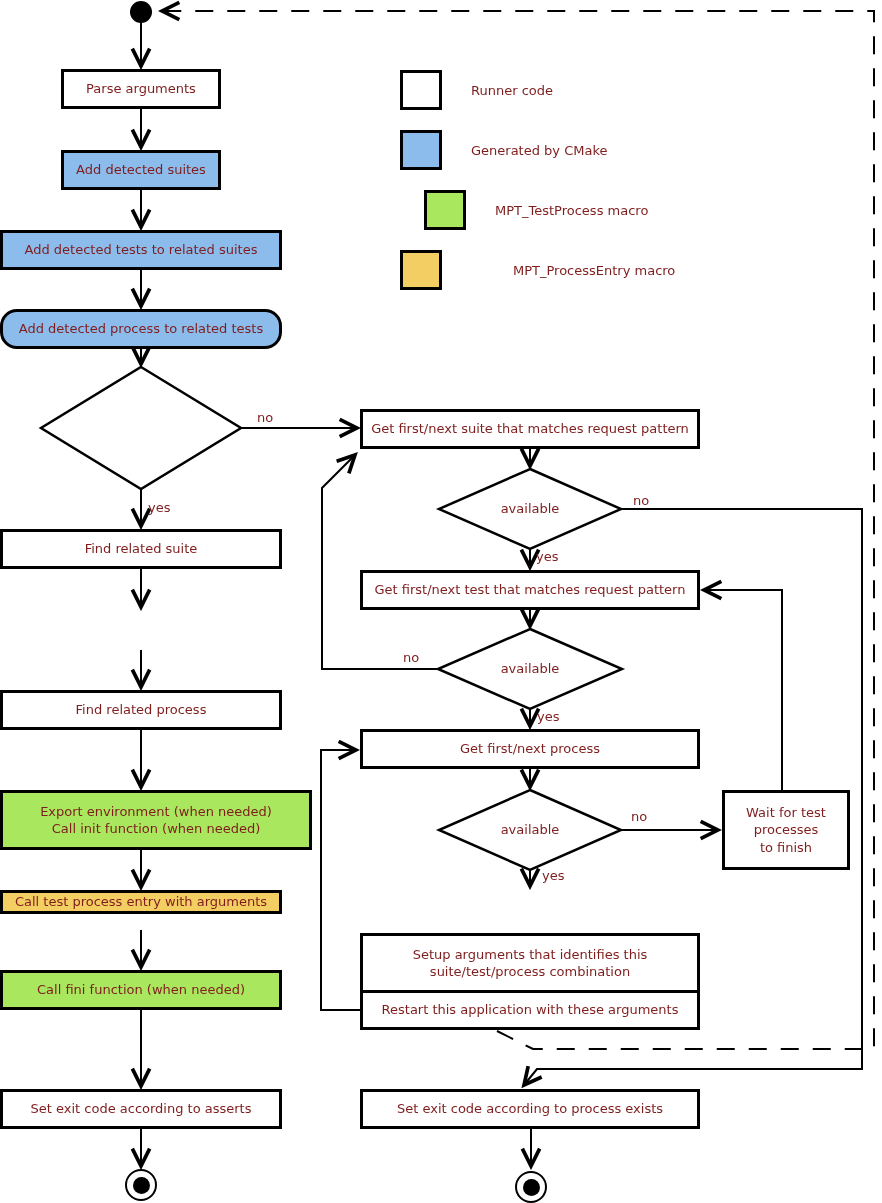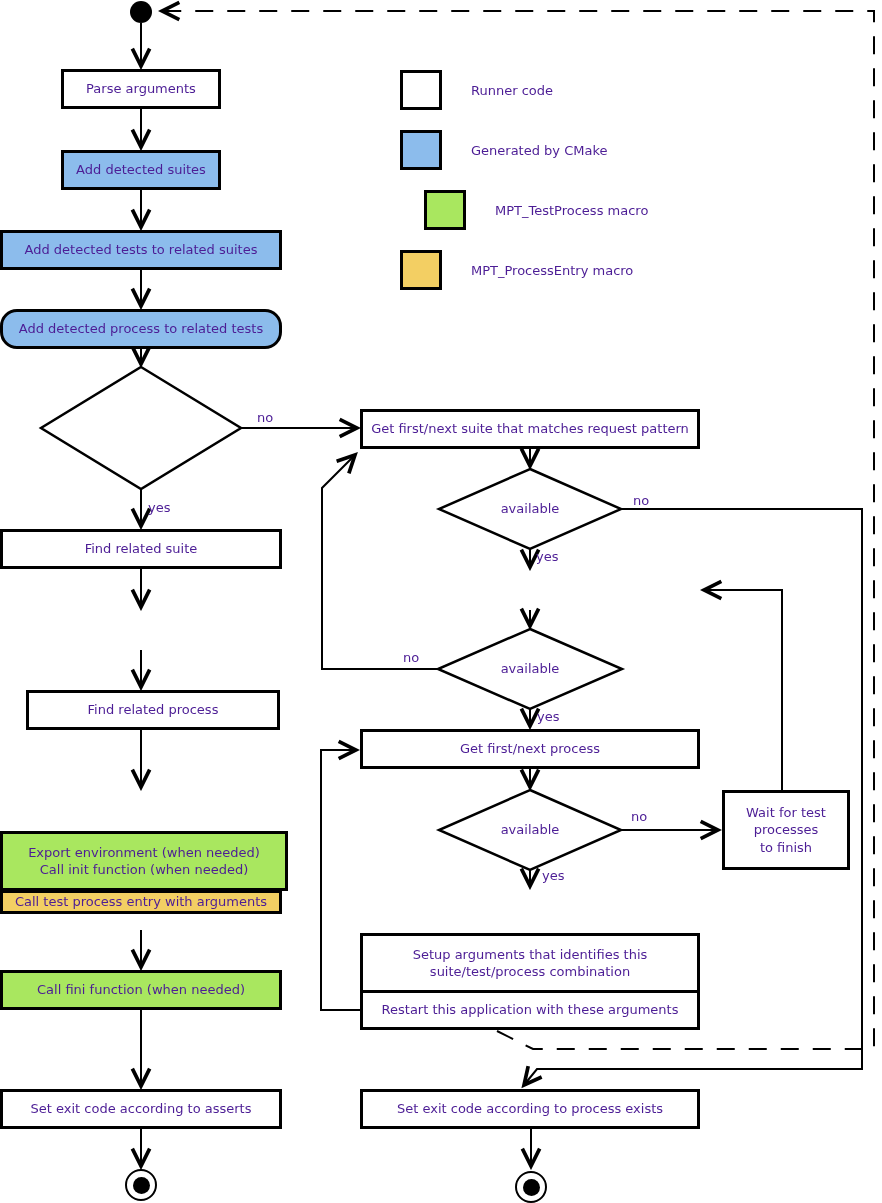--- a/index.html
+++ b/index.html
@@ -1,18 +1,18 @@
 <!DOCTYPE html>
 <html><head>
 <meta charset="utf-8">
 <style>
   html,body{margin:0;padding:0;background:#fff;}
   #diagram{
     position:relative;width:882px;height:1203px;background:#fff;
-    font-family:"DejaVu Sans", sans-serif;color:#4c1d95;overflow:hidden;
+    font-family:"DejaVu Sans", sans-serif;color:#7f1d1d;overflow:hidden;
   }
   #edges{position:absolute;left:0;top:0;z-index:0;}
   .node{
     position:absolute;box-sizing:border-box;border:3px solid #000;background:#fff;
     display:flex;flex-direction:column;align-items:center;justify-content:center;
     text-align:center;font-size:13px;line-height:1.32;z-index:2;
   }
   .plain-label{
     position:absolute;border:none;background:transparent;display:flex;
     flex-direction:column;align-items:center;justify-content:center;
@@ -101,37 +101,38 @@
   <div class="node" style="left: 61px; top: 150px; width: 160px; height: 40px; background-color: rgb(140, 188, 236);">Add detected suites</div>
 
   <div class="node" style="left: 0px; top: 230px; width: 282px; height: 40px; background-color: rgb(140, 188, 236);">Add detected tests to related suites</div>
 
   <div class="node" style="left: 0px; top: 309px; width: 282px; height: 40px; background-color: rgb(140, 188, 236); border-radius: 17px;">Add detected process to related tests</div>
 
 
   <div class="node" style="left: 0px; top: 529px; width: 282px; height: 40px; background-color: rgb(255, 255, 255);">Find related suite</div>
 
 
-  <div class="node" style="left: 0px; top: 690px; width: 254px; height: 40px; background-color: rgb(255, 255, 255); margin-left: 26px;">Find related process</div>
+  <div class="node" style="left: 0px; top: 690px; width: 282px; height: 40px; background-color: rgb(255, 255, 255);">Find related process</div>
 
-  <div class="node" style="left: 0px; top: 831px; width: 288px; height: 60px; background-color: rgb(169, 231, 95);">
+  <div class="node" style="left: 0px; top: 790px; width: 312px; height: 60px; background-color: rgb(169, 231, 95);">
     <div>Export environment (when needed)</div>
     <div>Call init function (when needed)</div>
   </div>
 
   <div class="node" style="left: 0px; top: 890px; width: 282px; height: 24px; background-color: rgb(243, 207, 99);">Call test process entry with arguments</div>
 
   <div class="node" style="left: 0px; top: 970px; width: 282px; height: 40px; background-color: rgb(169, 231, 95);">Call fini function (when needed)</div>
 
   <div class="node" style="left: 0px; top: 1089px; width: 282px; height: 40px; background-color: rgb(255, 255, 255);">Set exit code according to asserts</div>
 
   <div class="node" style="left: 360px; top: 409px; width: 340px; height: 40px; background-color: rgb(255, 255, 255);">Get first/next suite that matches request pattern</div>
 
   <div class="plain-label" style="left:470px;top:499px;width:120px;height:20px;">available</div>
 
+  <div class="node" style="left: 360px; top: 570px; width: 340px; height: 40px; background-color: rgb(255, 255, 255);">Get first/next test that matches request pattern</div>
 
   <div class="plain-label" style="left:470px;top:659px;width:120px;height:20px;">available</div>
 
   <div class="node" style="left: 360px; top: 729px; width: 340px; height: 40px; background-color: rgb(255, 255, 255);">Get first/next process</div>
 
   <div class="plain-label" style="left:470px;top:820px;width:120px;height:20px;">available</div>
 
   <div class="node" style="left: 722px; top: 790px; width: 128px; height: 80px; background-color: rgb(255, 255, 255);">
     <div>Wait for test</div>
     <div>processes</div>
@@ -161,18 +162,18 @@
     <span class="legend-text">Runner code</span>
   </div>
   <div class="legend-row" style="left:400px;top:130px;">
     <div class="legend-swatch" style="background-color: rgb(140, 188, 236);"></div>
     <span class="legend-text">Generated by CMake</span>
   </div>
   <div class="legend-row" style="left:400px;top:190px;margin-left:24px;">
     <div class="legend-swatch" style="background-color: rgb(169, 231, 95);"></div>
     <span class="legend-text">MPT_TestProcess macro</span>
   </div>
-  <div class="legend-row" style="left:400px;top:250px;">
+  <div class="legend-row" style="left:400px;top:250px;gap:42px;">
     <div class="legend-swatch" style="background-color: rgb(243, 207, 99);"></div>
     <span class="legend-text">MPT_ProcessEntry macro</span>
   </div>
 
 </div>
 
 </body></html>

